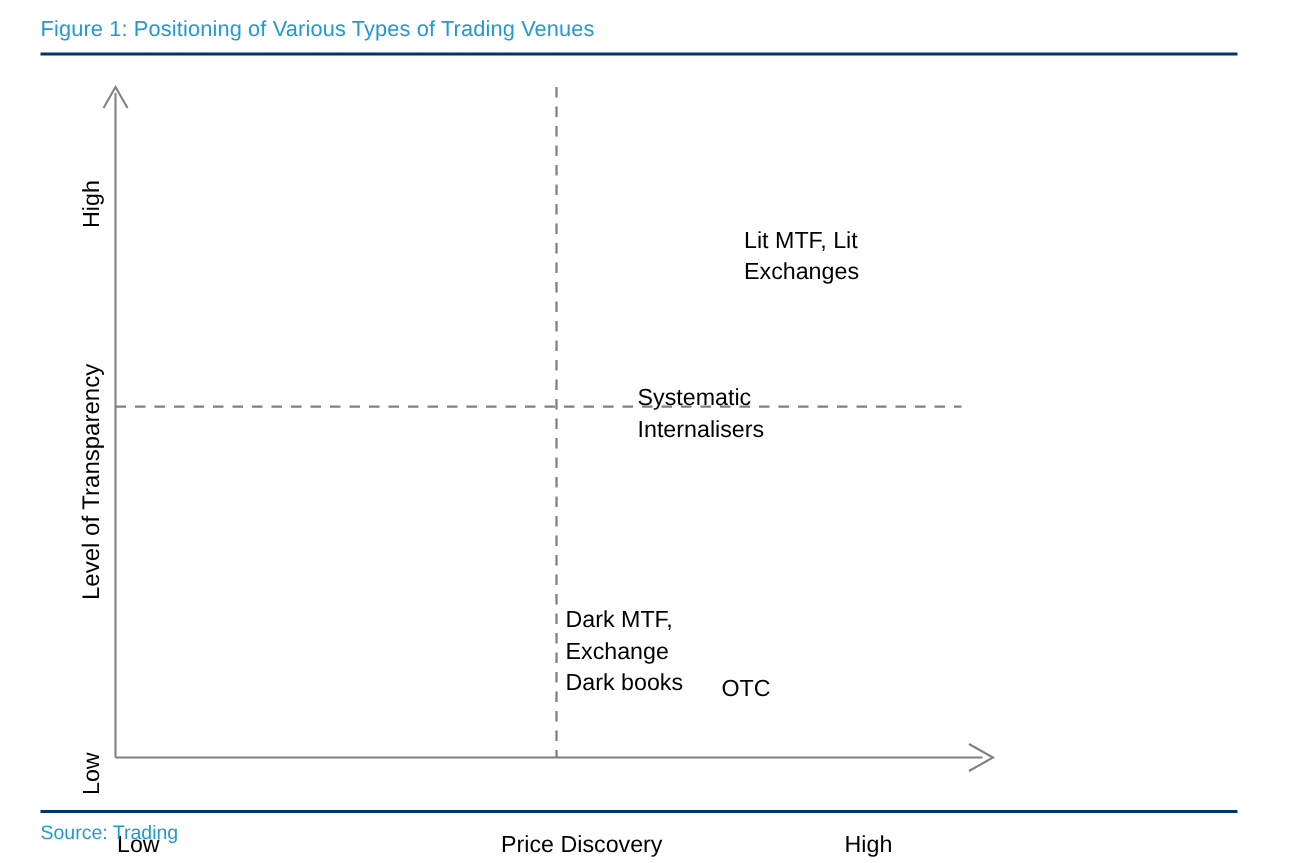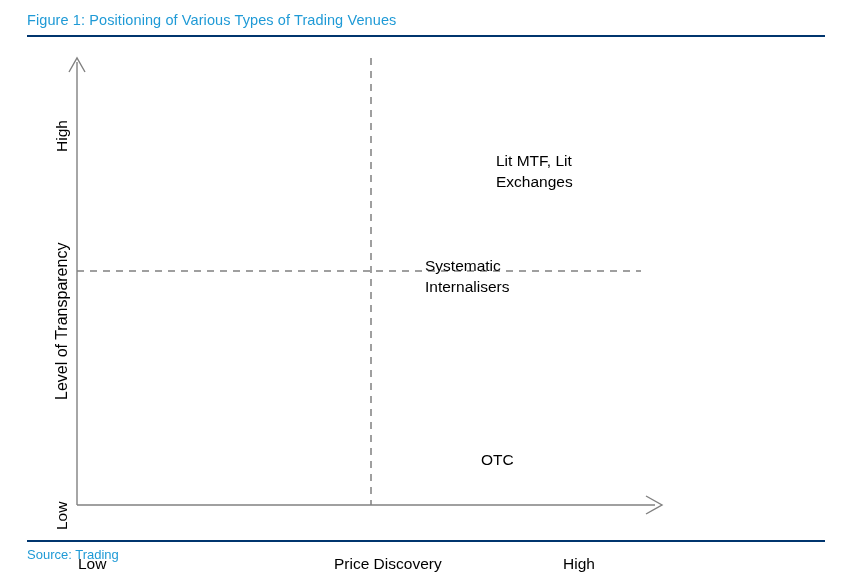--- a/index.html
+++ b/index.html
@@ -165,19 +165,22 @@
     <div class="axis-label y-rot y-low">Low</div>
 
     <div class="axis-label x-low">Low</div>
     <div class="axis-label x-mid">Price Discovery</div>
     <div class="axis-label x-high">High</div>
 
     <div class="venue-label label-lit">Lit MTF, Lit
 Exchanges</div>
     <div class="venue-label label-si">Systematic
 Internalisers</div>
+    <div class="venue-label label-dark">Dark MTF,
+Exchange
+Dark books</div>
     <div class="venue-label label-otc">OTC</div>
   </div>
 
   <div class="rule-bottom"></div>
   <div class="source-note">Source: Trading</div>
 
 </div>
 
 </body></html>

